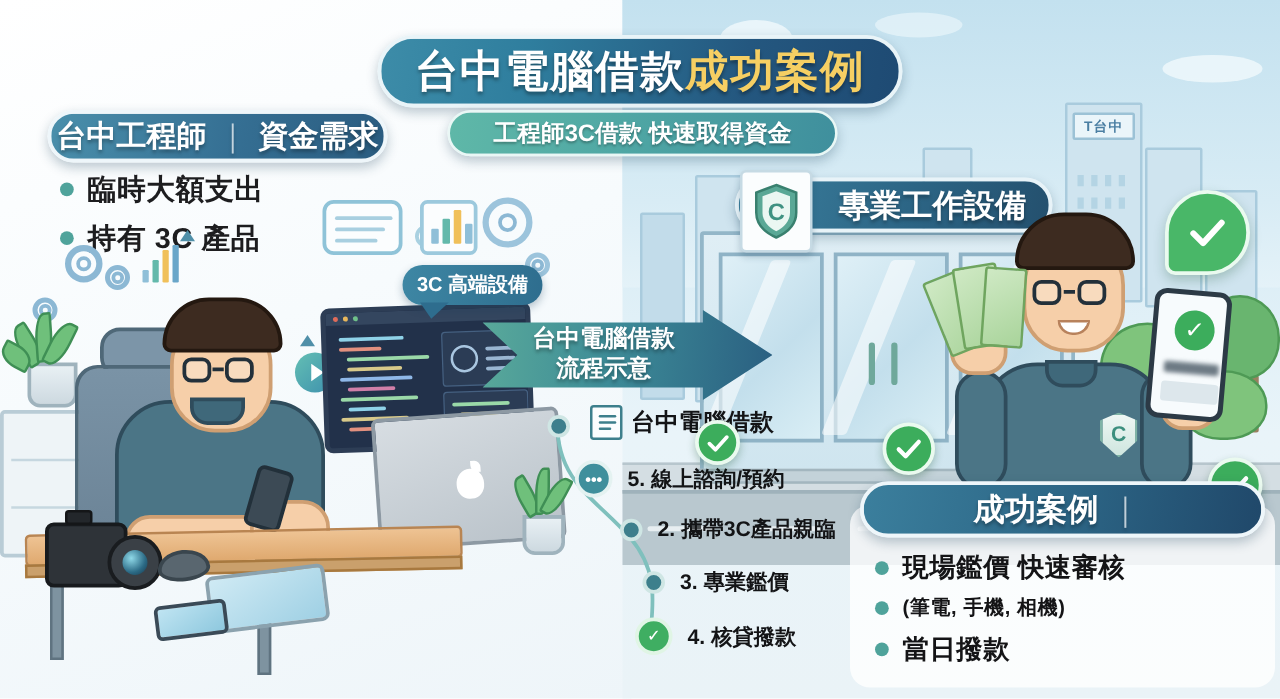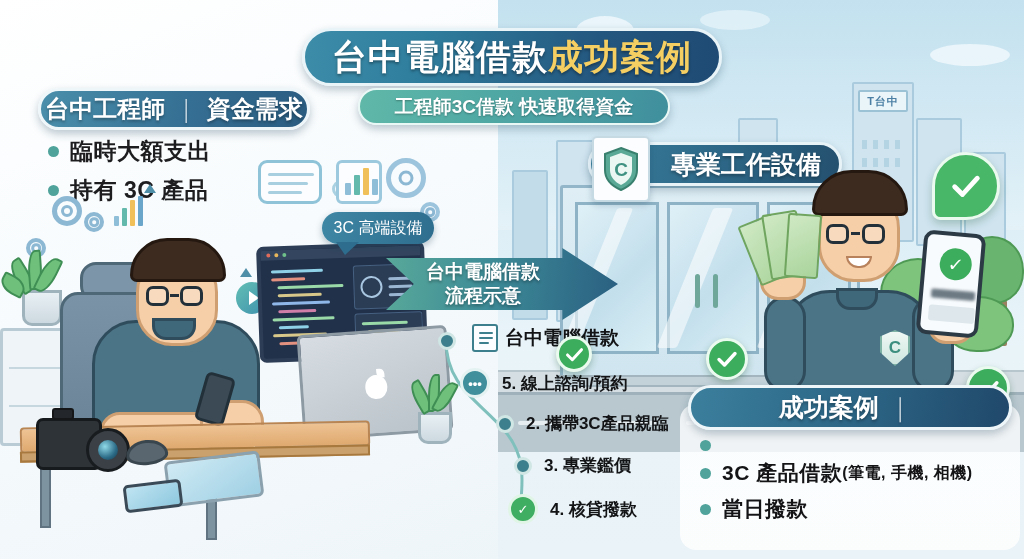--- a/index.html
+++ b/index.html
@@ -133,21 +133,21 @@
   #success-bullets .b-text { font-size:21px; color:#141416; }
   #success-bullets .small { font-size:16px; }
   .success-card {
     position:absolute; left:680px; top:404px; width:340px; height:146px;
     background:rgba(255,255,255,.78); border-radius:16px;
   }
 
   
   .callout {
     position:absolute; background:linear-gradient(100deg,#3e87a4 0%,#2e6d8e 100%);
-    color:#fff; font-weight:normal; border-radius:20px;
+    color:#fff; font-weight:bold; border-radius:20px;
     display:flex; align-items:center; justify-content:center;
     box-shadow:0 3px 7px rgba(20,60,85,.3);
   }
   .callout::after {
     content:""; position:absolute; width:0; height:0;
   }
   #callout-3c { left:322px; top:212px; width:112px; height:32px; font-size:16px; }
   #callout-3c::after {
     left:14px; bottom:-11px;
     border-left:9px solid transparent; border-right:14px solid transparent;
@@ -674,24 +674,24 @@
 
   <div class="success-card"></div>
   <div class="pill success-pill">
     <span>成功案例</span>
     <span class="pill-sep">｜</span>
   </div>
 
   <div class="bullets" id="success-bullets">
     <div class="bullet-row">
       <span class="dot"></span>
+      <span class="b-text">現場鑑價 快速審核</span>
     </div>
     <div class="bullet-row">
       <span class="dot"></span>
-      <span class="b-text">3C 產品借款</span>
       <span class="b-text small"> (筆電, 手機, 相機)</span>
     </div>
     <div class="bullet-row">
       <span class="dot"></span>
       <span class="b-text">當日撥款</span>
     </div>
   </div>
 
 </div>
 

